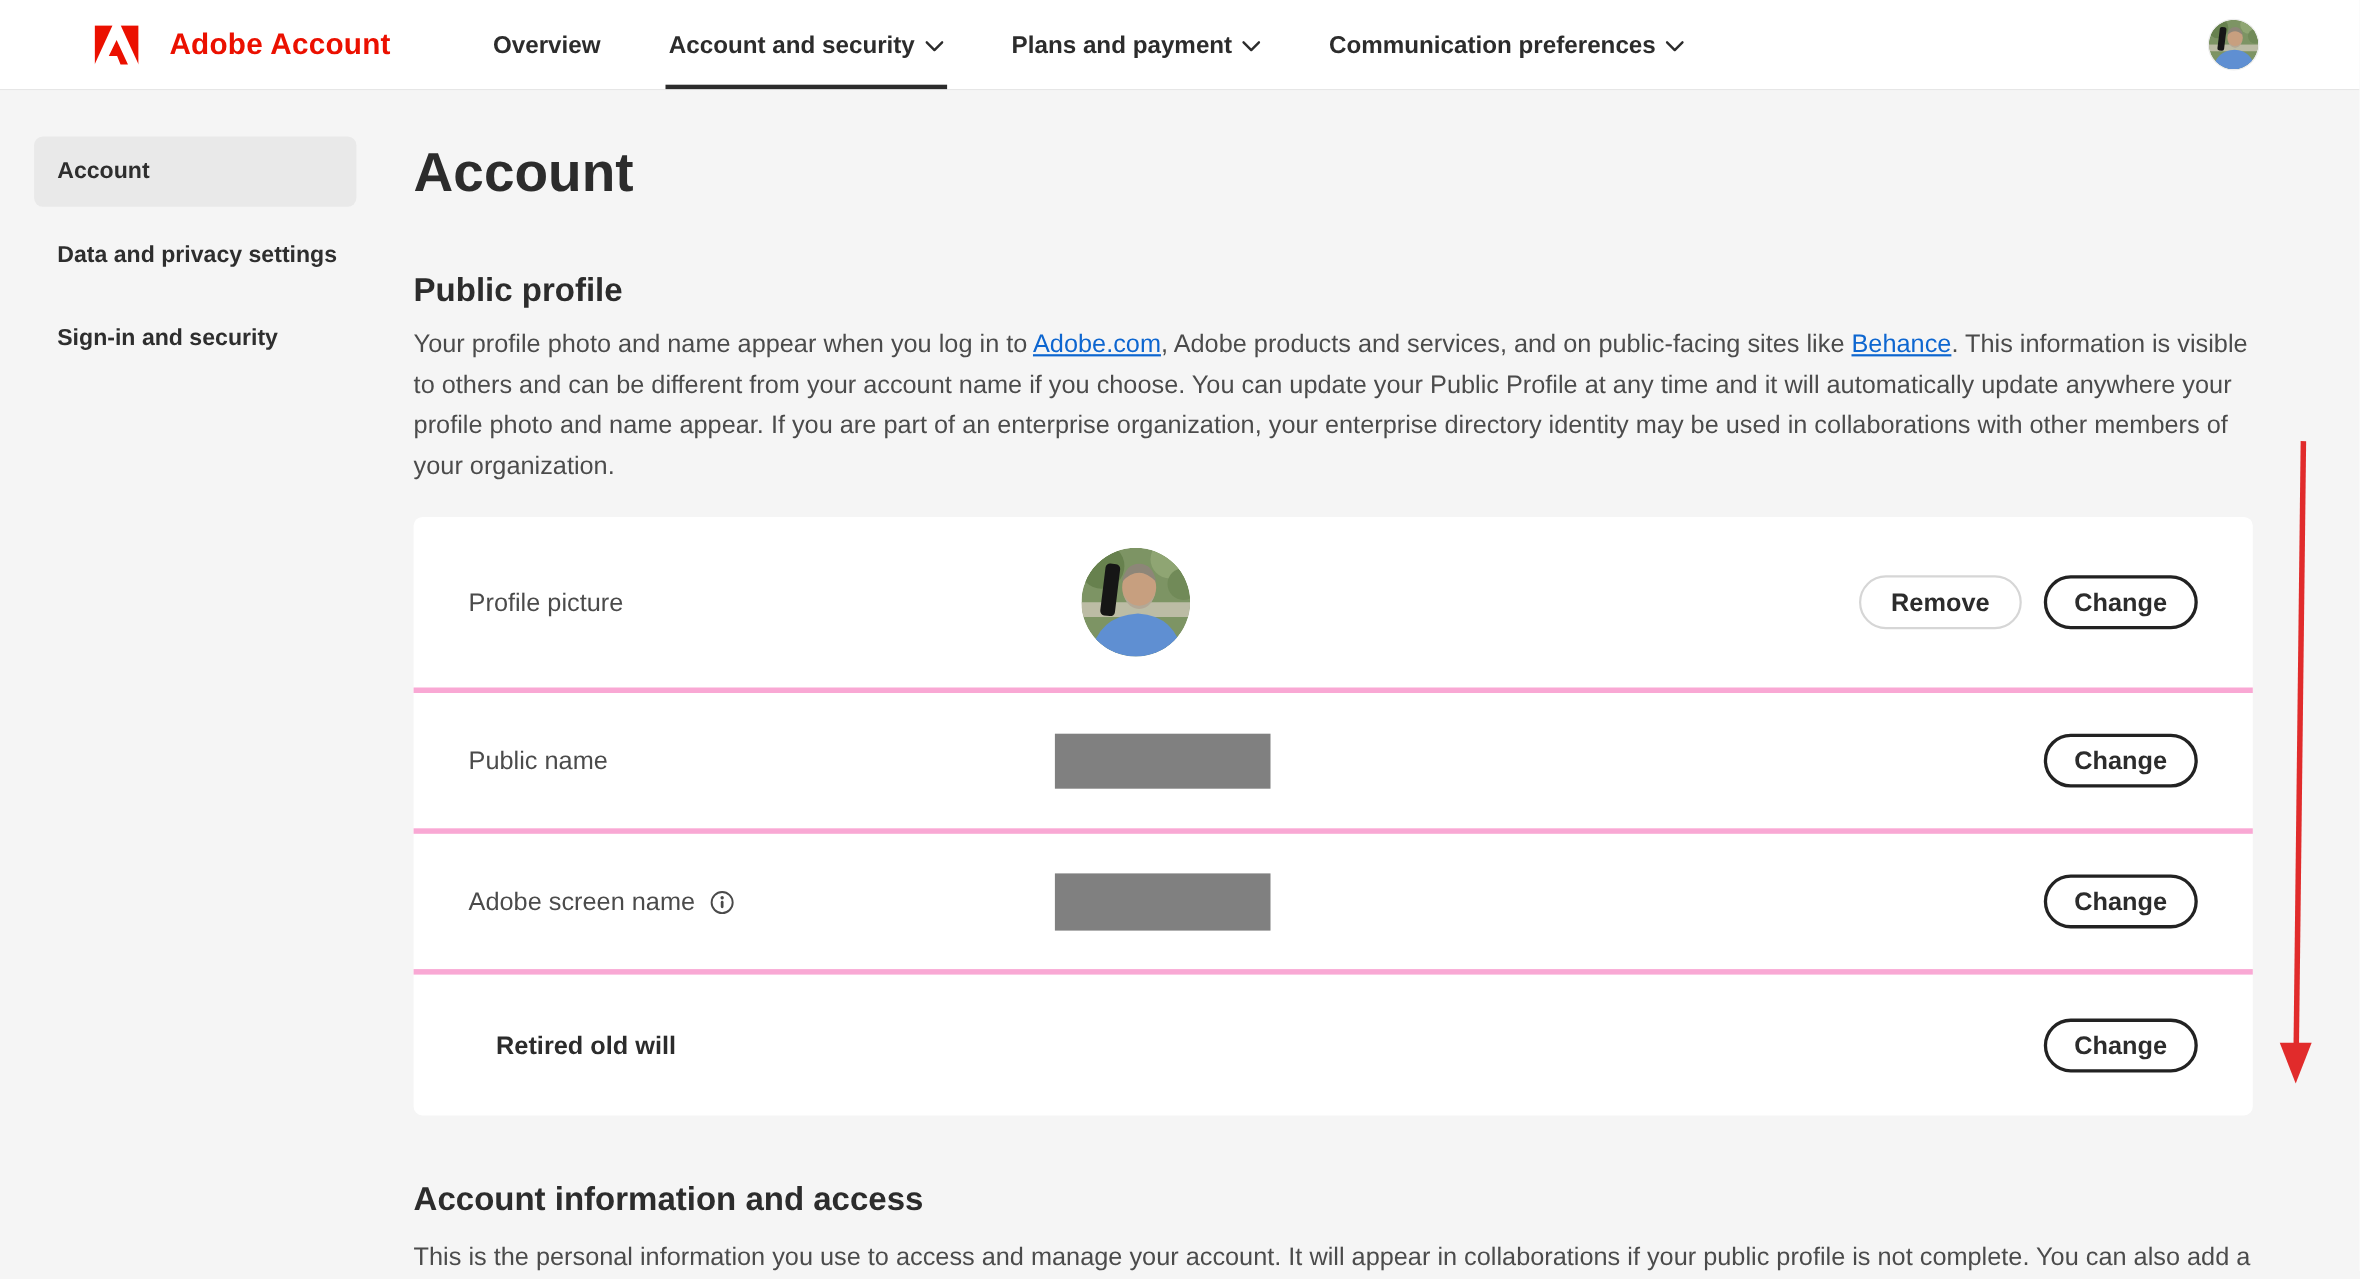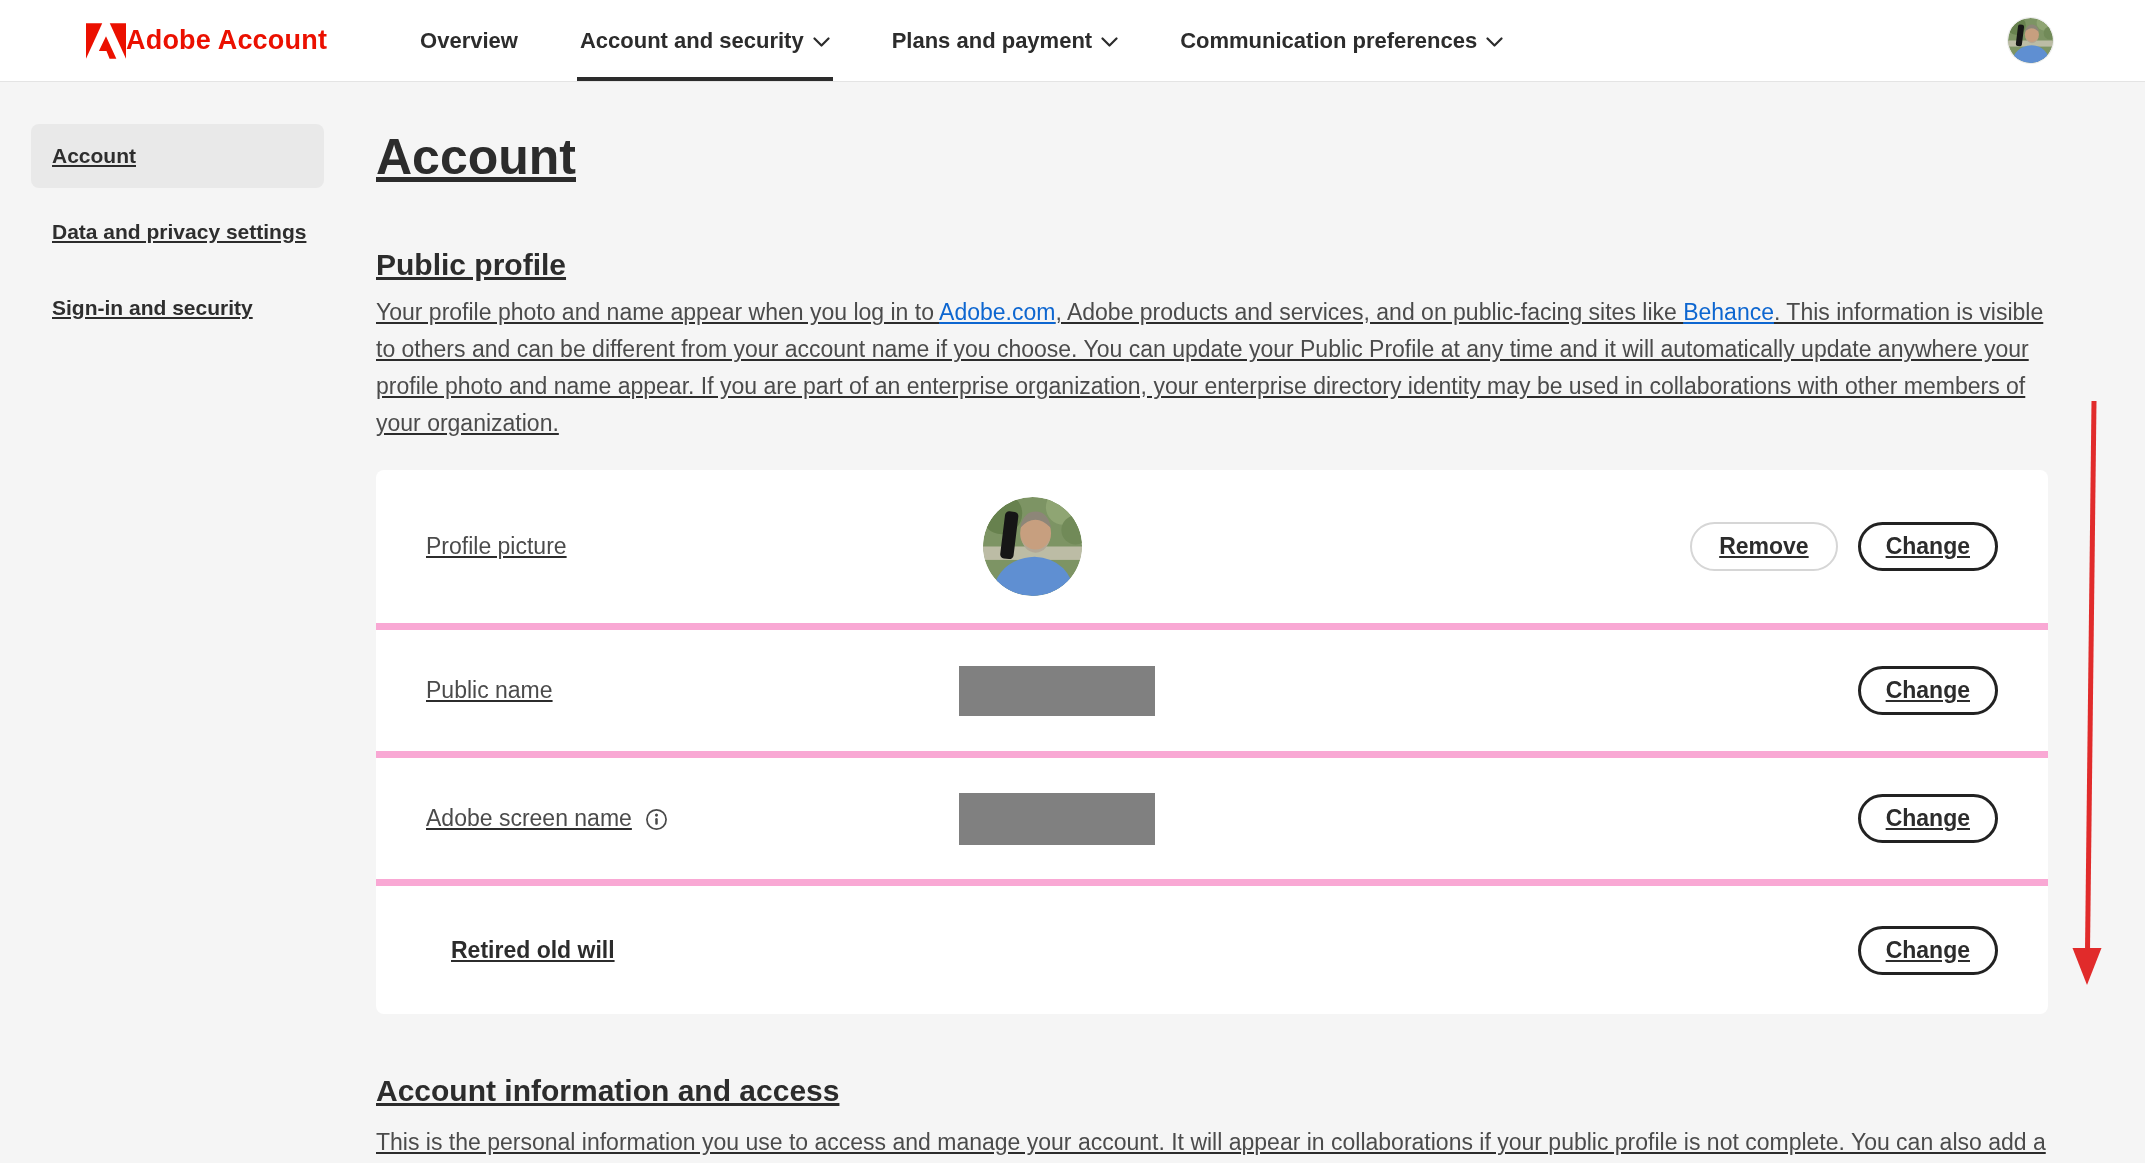--- a/index.html
+++ b/index.html
@@ -7,55 +7,55 @@
   body {
     font-family:"Liberation Sans","DejaVu Sans",sans-serif;
     background:#ffffff; color:#2c2c2c; position:relative;
   }
 
   
   .header {
     height:82px; background:#ffffff; border-bottom:1px solid #e4e4e4;
     display:flex; align-items:center; padding-left:48px; position:relative;
   }
-  .brand { display:flex; align-items:center; gap:0; cursor:pointer;padding-left:38px; }
+  .brand { display:flex; align-items:center; gap:28px; cursor:pointer;padding-left:38px; }
   .brand-label { color:#eb1000; font-size:27px; font-weight:700; letter-spacing:.2px; }
   .nav { display:flex; height:100%; margin-left:62px; }
   .nav-item {
     position:relative; display:flex; align-items:center; gap:9px;
     height:100%; padding:0 31px; font-size:22px; font-weight:700; color:#2c2c2c; cursor:pointer;
   }
   .nav-item.active::after {
     content:""; position:absolute; left:28px; right:28px; bottom:0; height:4px; background:#2c2c2c;
   }
   .chev { width:17px; height:11px; margin-top:3px; }
   .avatar-btn {
     position:absolute; right:92px; top:18px; width:45px; height:45px; border-radius:50%;
     overflow:hidden; cursor:pointer; box-shadow:0 0 0 1px rgba(0,0,0,.08);
   }
 
   
-  .page { display:flex; height:1081px; background:#f5f5f5;text-decoration:underline; }
+  .page { display:flex; height:1081px; background:#f5f5f5; }
   .sidebar { width:330px; flex:0 0 330px; padding:42px 0 0 31px; }
   .side-item {
     width:293px; height:64px; display:flex; align-items:center; padding-left:21px;
     font-size:21px; font-weight:700; color:#2e2e2e; border-radius:8px; margin-bottom:12px; cursor:pointer;
   }
   .side-item.active { background:#e9e9e9; }
 
   .main { width:1674px; margin-left:46px; }
   h1.page-title { font-size:50px; font-weight:700; color:#2c2c2c; margin-top:50px; line-height:1; }
   h2.section-h { font-size:30px; font-weight:700; color:#2c2c2c; }
   .h-public { margin-top:66px; }
   .intro { margin-top:12px; font-size:23px; line-height:37px; color:#4b4b4b; max-width:1674px; }
   .intro a { color:#0d66d0; text-decoration:underline; cursor:pointer; font-weight:400; }
 
   
   .card { margin-top:28px; background:#ffffff; border-radius:8px; width:1672px; }
-  .row { display:flex; align-items:center; padding:0 50px; border-bottom:7px solid #f9a8d4; }
+  .row { display:flex; align-items:center; padding:0 50px; border-bottom:5px solid #f9a8d4; }
   .row:last-child { border-bottom:none; }
   .row-picture { height:160px; }
   .row-std { height:128px; }
   .row-label { width:533px; flex:0 0 533px; font-size:23px; color:#4b4b4b; display:flex; align-items:center; gap:13px; }
   .row-value { flex:1; display:flex; align-items:center; }
   .row-actions { display:flex; gap:20px; }
   .redacted { width:196px; height:50px; background:#808080; }
   .redacted.tall { height:52px; }
   .company-value { margin-left:25px; font-size:23px; font-weight:700; color:#2c2c2c; }
   .profile-pic { width:99px; height:99px; border-radius:50%; overflow:hidden; margin-left:24px; }

